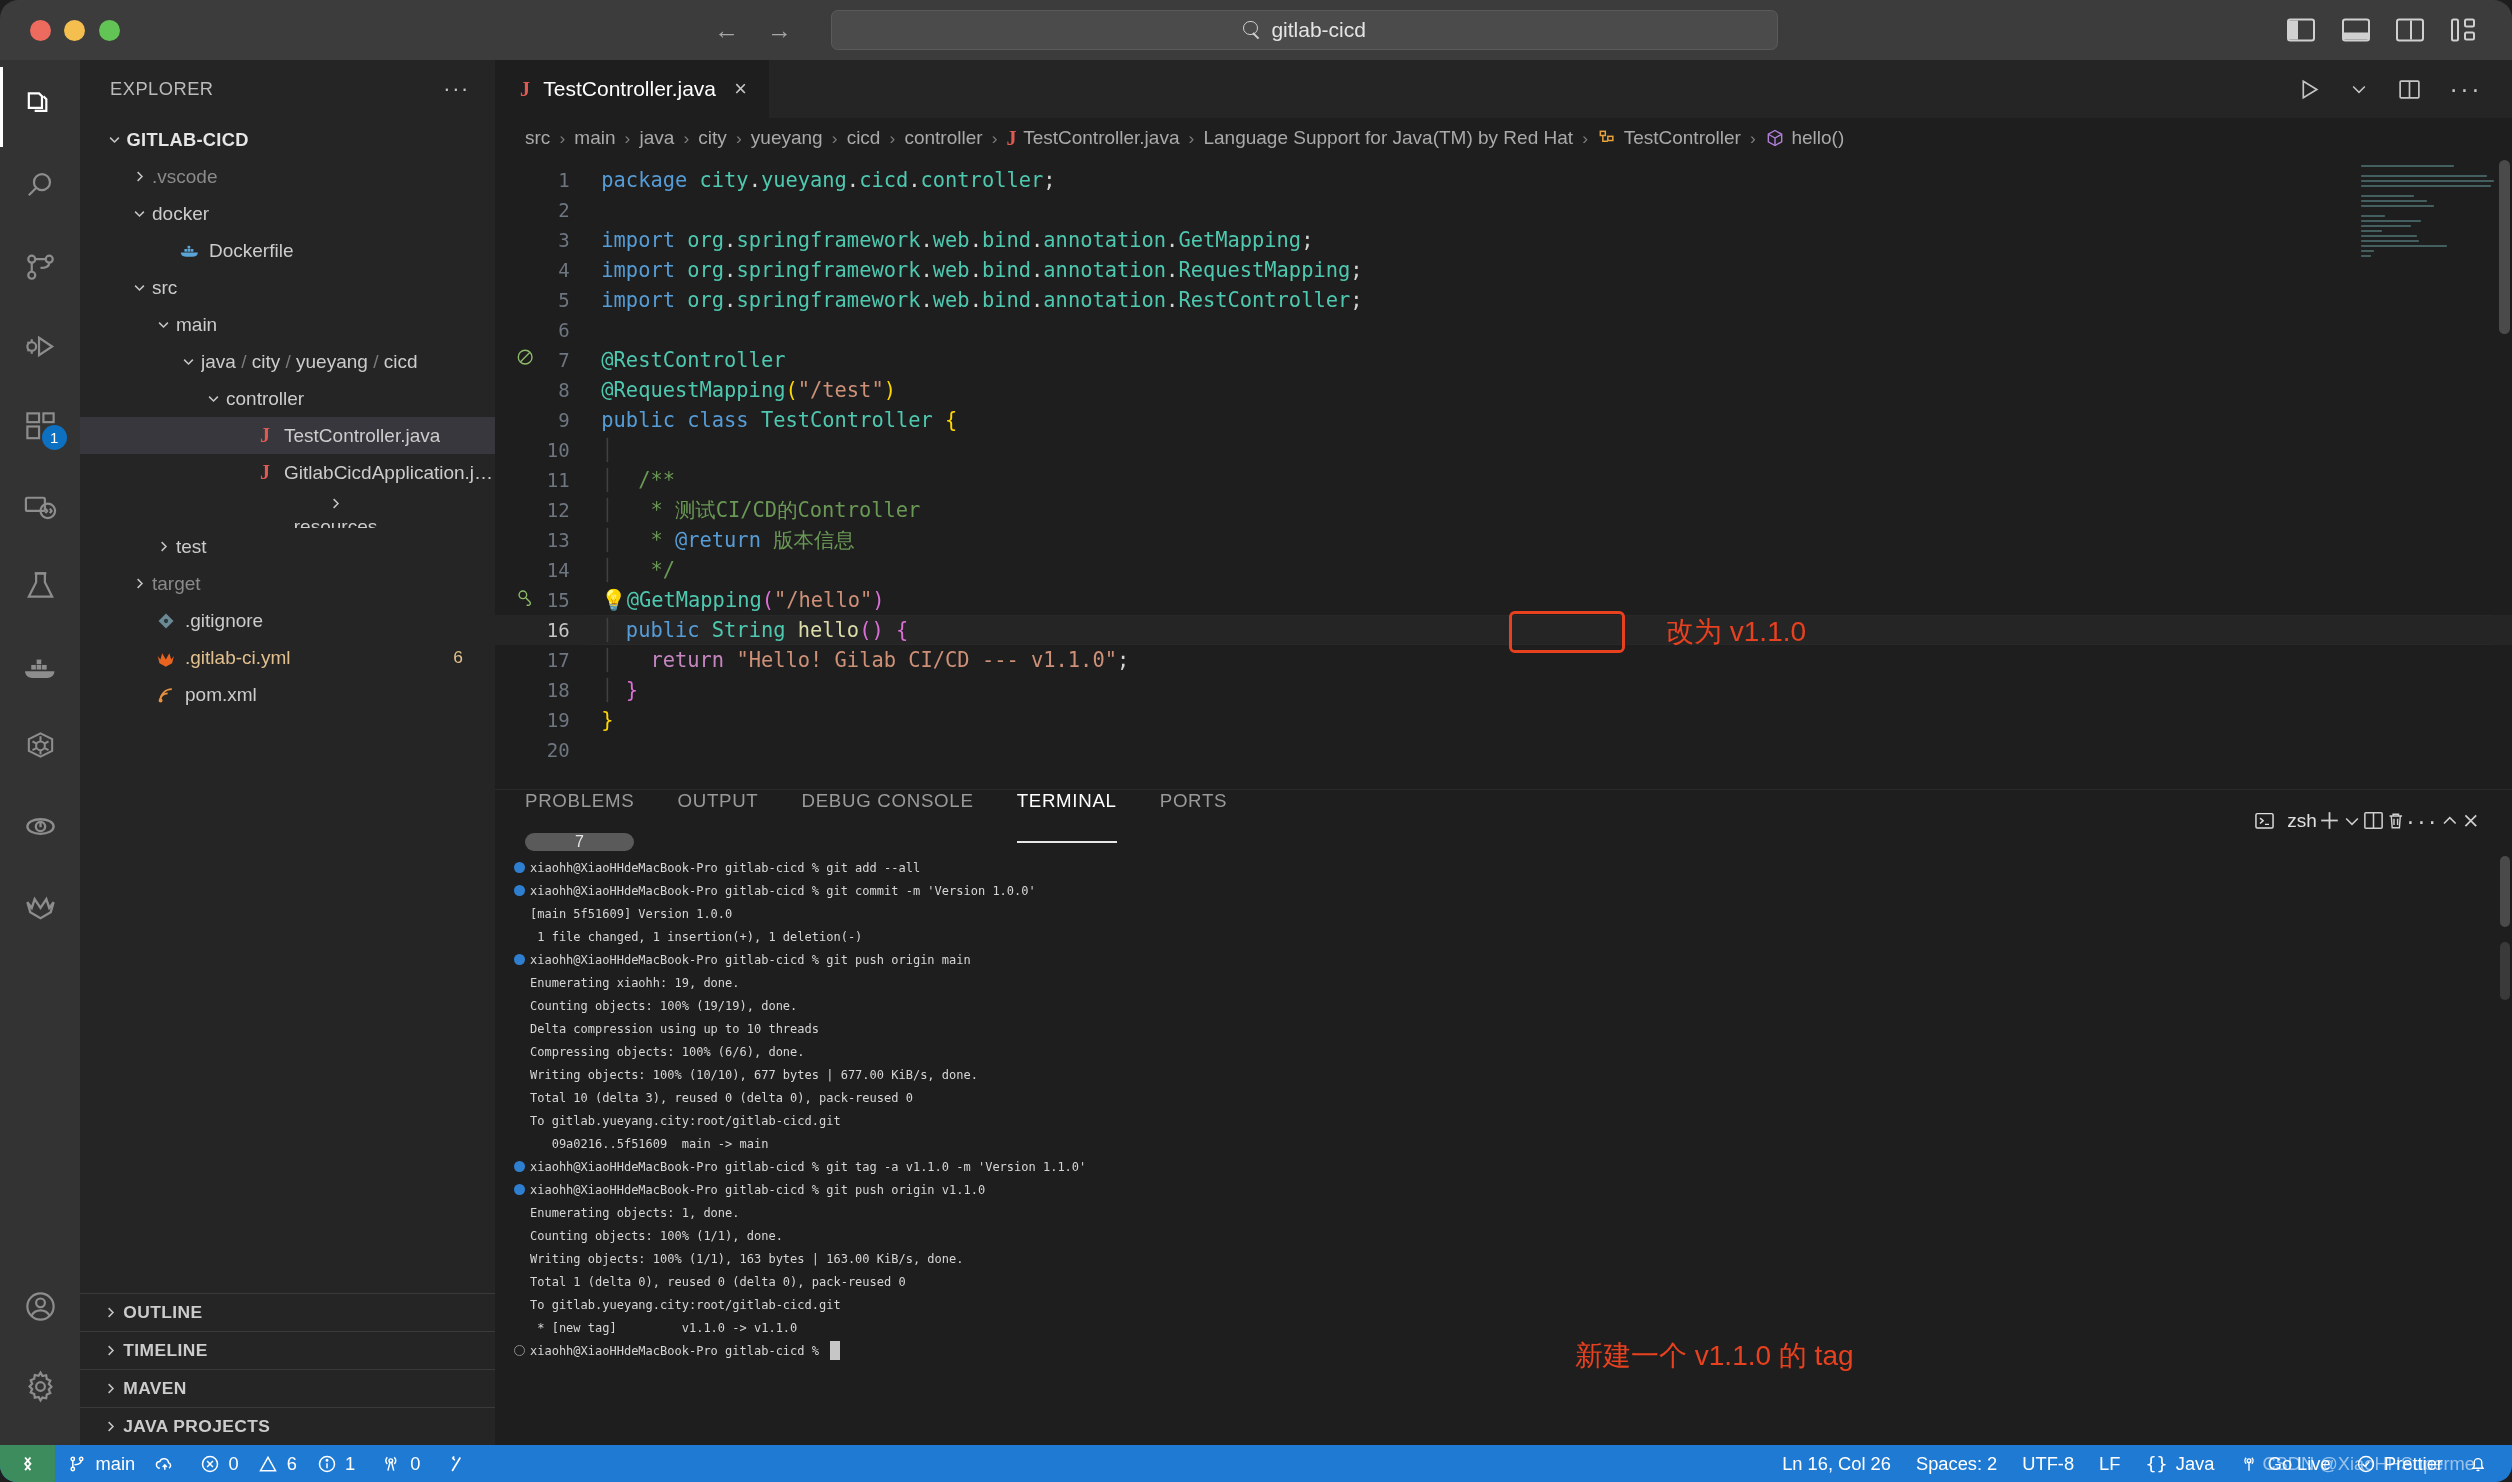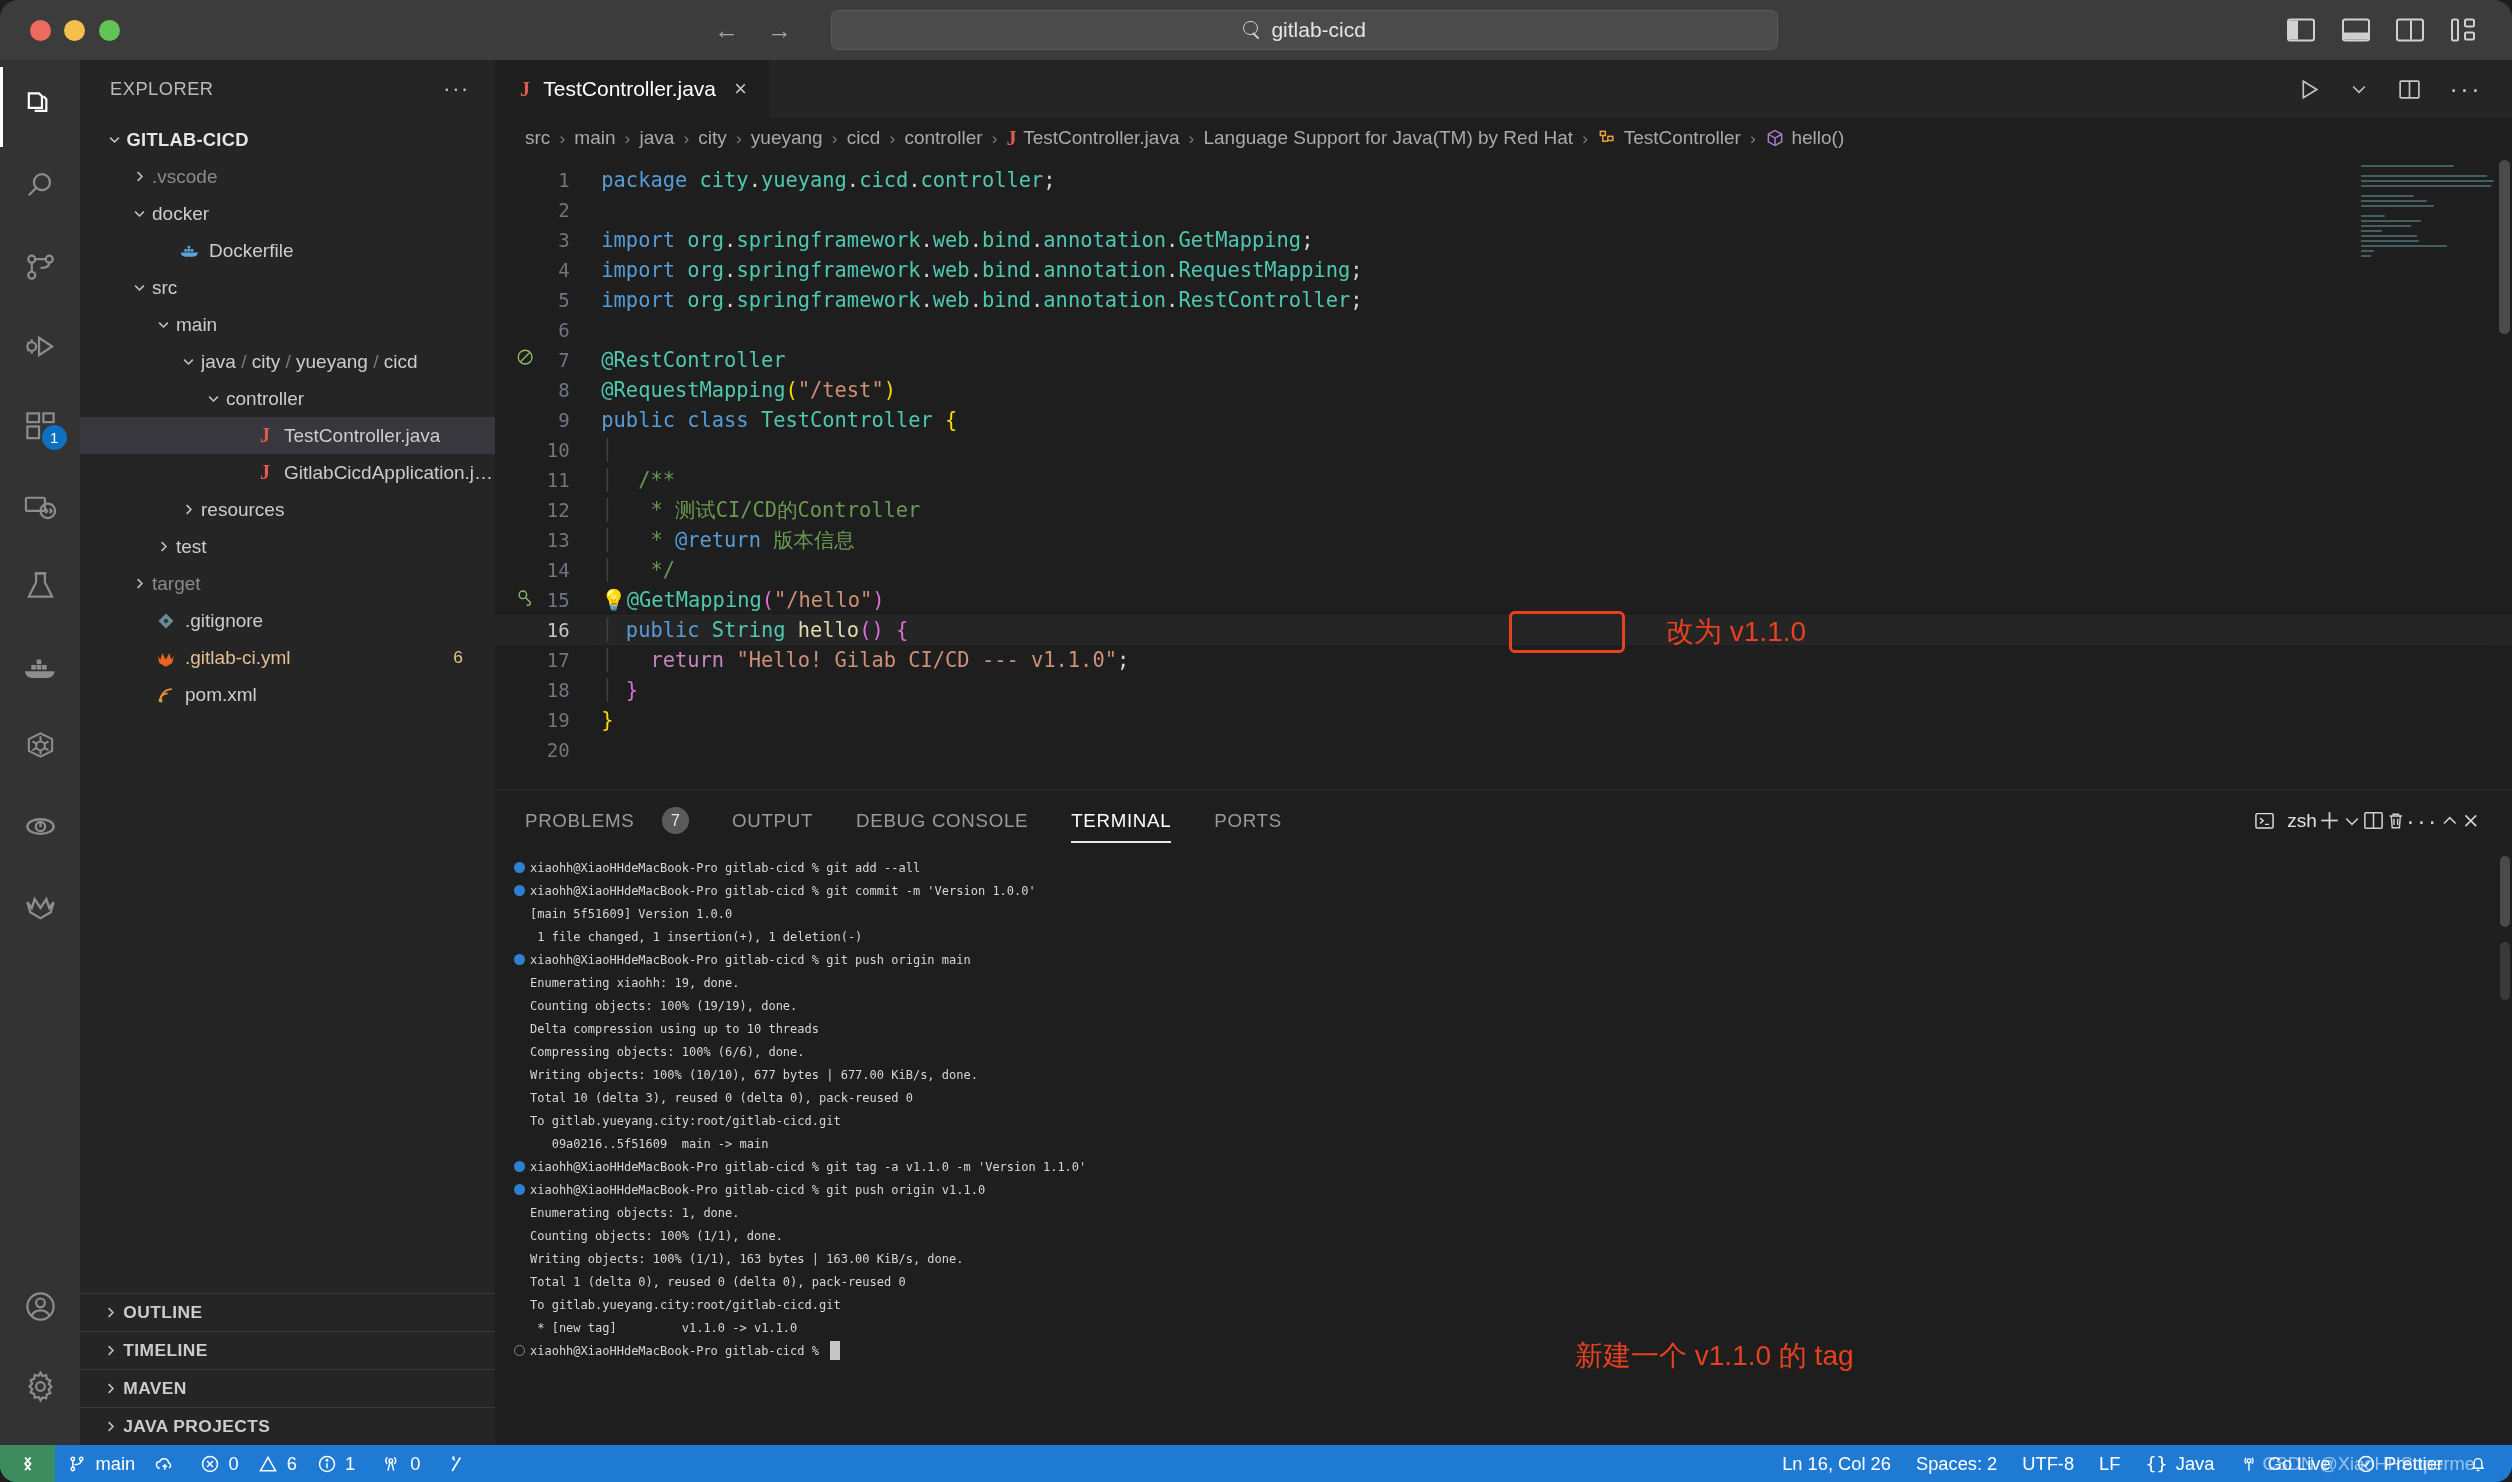--- a/index.html
+++ b/index.html
@@ -218,21 +218,21 @@
   }
   .anno-text {
     position: absolute; color: #e8411f; font-size: 28px;
     font-family: "Liberation Sans", sans-serif;
     white-space: nowrap;
   }
 
   
   .panel { height: 656px; flex: 0 0 656px; background: #1e1e1e; display: flex; flex-direction: column; border-top: 0.8px solid #2b2b2b;}
   .panel-tabs { height: 61px; display: flex; align-items: center; padding-left: 30px; gap: 43px; position: relative; }
-  .ptab { color: #9a9a9a; font-size: 18.7px; letter-spacing: 0.7px; display: flex; align-items: center; gap: 28px; height: 61px; position: relative; }
+  .ptab { color: #9a9a9a; font-size: 18.7px; letter-spacing: 0.7px; display: flex; gap: 21px; height: 61px; position: relative; flex-direction: column; }
   .ptab.active { color: #ffffff; }
   .ptab.active::after { content:""; position:absolute; left:0; right:0; bottom:8.3px; height:2.1px; background:#e7e7e7; }
   .pbadge {
     background: #5a5a5a; color: #e6e6e6; font-size: 16px;
     min-width: 26.6px; height: 26.6px; padding: 0 7.5px; border-radius: 13.3px;
     display: inline-flex; align-items: center; justify-content: center;
     font-family: "Liberation Sans", sans-serif;
   }
   .panel-actions { margin-left: auto; display: flex; align-items: center; padding-right: 30px; color: #cfcfcf; font-size: 20px;}
   .term-chip { display: inline-flex; align-items: center; gap: 11.6px; color: #e0e0e0; font-size: 19px; }
@@ -502,21 +502,21 @@
             </span>
             <span class="tlabel">TestController.java</span>
           </div>
           <div class="trow" style="padding-left: 146px;">
             <span class="chev"></span>
             <span class="ficon">
               <span class="jicon">J</span>
             </span>
             <span class="tlabel">GitlabCicdApplication.java</span>
           </div>
-          <div class="trow" style="padding-left: 96px;">
+          <div class="trow" style="padding-left: 96px; flex-direction: column;">
             <span class="chev">
               <svg width="15" height="15" viewBox="0 0 24 24" fill="none" stroke="currentColor" stroke-width="2.4">
                 <path d="M9 5l7 7-7 7"></path>
               </svg>
             </span>
             <span class="tlabel">resources</span>
           </div>
           <div class="trow" style="padding-left: 71px;">
             <span class="chev">
               <svg width="15" height="15" viewBox="0 0 24 24" fill="none" stroke="currentColor" stroke-width="2.4">

